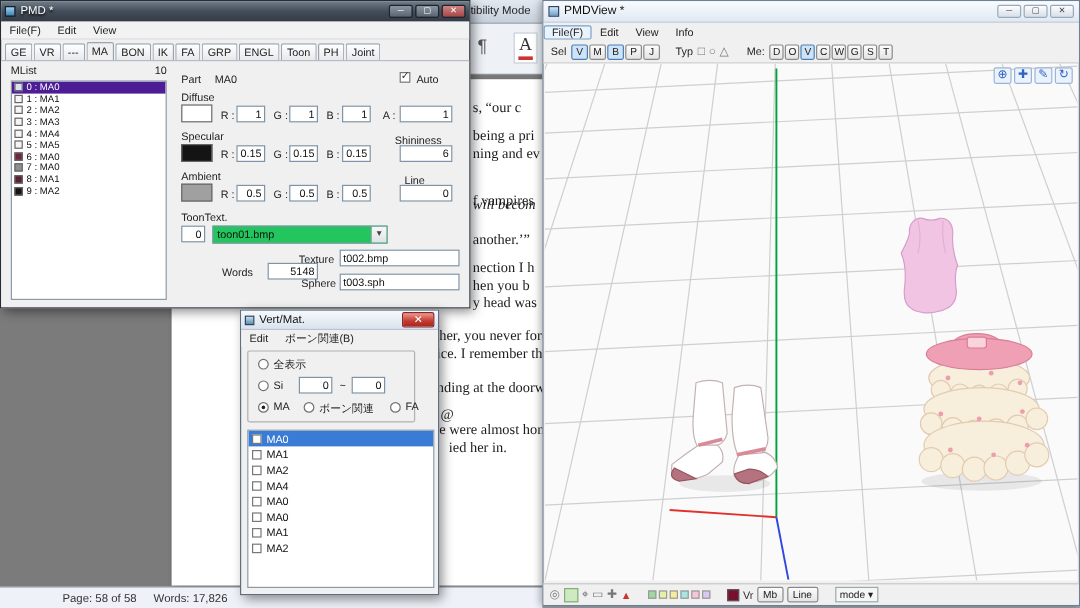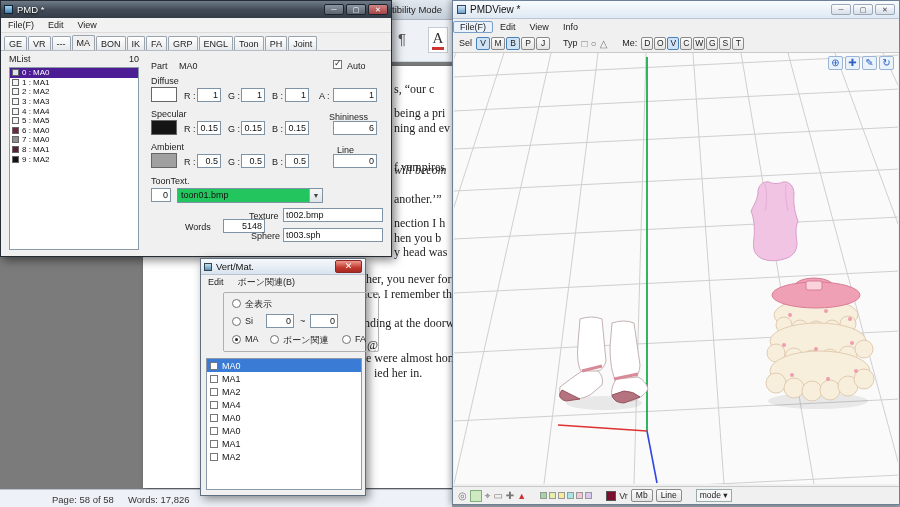--- a/index.html
+++ b/index.html
@@ -57,21 +57,21 @@
   .swx { width:7px; height:7px; border:1px solid #666; margin-right:3px; flex:0 0 auto; }
   .mat { position:absolute; left:146px; top:1px; width:240px; bottom:0; }
 
   
   .vm-win { position:absolute; left:200px; top:258px; width:166px; height:238px; z-index:4; background:#f0f0f0; border:1px solid #5f6f7f; box-shadow:3px 3px 9px rgba(0,0,0,.45); }
   .vm-titlebar { position:absolute; left:0; top:0; right:0; height:16px; background:linear-gradient(#f6f9fc,#d9e3ee); border-bottom:1px solid #b8c4d2; display:flex; align-items:center; padding:0 3px;justify-content:flex-end; }
   .vm-icon { width:8px; height:8px; background:linear-gradient(#bfe0f0,#5f8fb0); border:1px solid #345; }
   .vm-title { font-size:9.5px; color:#111; margin-left:4px; flex:1; }
   .vm-close { width:27px; height:13px; border:1px solid #8c2626; border-radius:2px; background:linear-gradient(#ef9a8e,#c23a30 60%,#a82820); color:#fff; font-size:9px; line-height:11px; text-align:center; }
   .vm-menubar { position:absolute; left:0; top:16px; right:0; height:14px; background:#f0f0f0; font-size:9px; display:flex; align-items:center; }
-  .vm-group { position:absolute; left:22px; top:33px; width:156px; height:60px; border:1px solid #b0b0b0; border-radius:2px; }
+  .vm-group { position:absolute; left:5px; top:33px; width:140px; height:60px; border:1px solid #b0b0b0; border-radius:2px; }
   .rlb { position:absolute; font-size:9px; color:#222; white-space:nowrap; }
   .vm-list { position:absolute; left:5px; top:99px; width:156px; bottom:5px; background:#fff; border:1px solid #8a9aa8; overflow:hidden; }
   .vrow { height:13px; display:flex; align-items:center; font-size:9px; color:#111; padding-left:2px; }
   .vrow.sel { background:#3a7bd5; color:#fff; }
   .vchk { width:8px; height:8px; background:#fff; border:1px solid #777; margin:0 4px 0 1px; flex:0 0 auto; }
 
   
   .pv-win { position:absolute; left:452px; top:0; width:448px; height:505px; z-index:2; background:#f0f0f0; border:1px solid #6e8096; box-shadow:-2px 0 6px rgba(0,0,0,.3); }
   .pv-titlebar { position:absolute; left:0; top:0; right:0; height:18px; background:linear-gradient(#f8fbfe,#dfe9f3); border-bottom:1px solid #b8c6d6; display:flex; align-items:center; padding:0 4px; }
   .pv-icon { width:9px; height:9px; background:linear-gradient(#cfe8f8,#6f9fc8); border:1px solid #346; }

